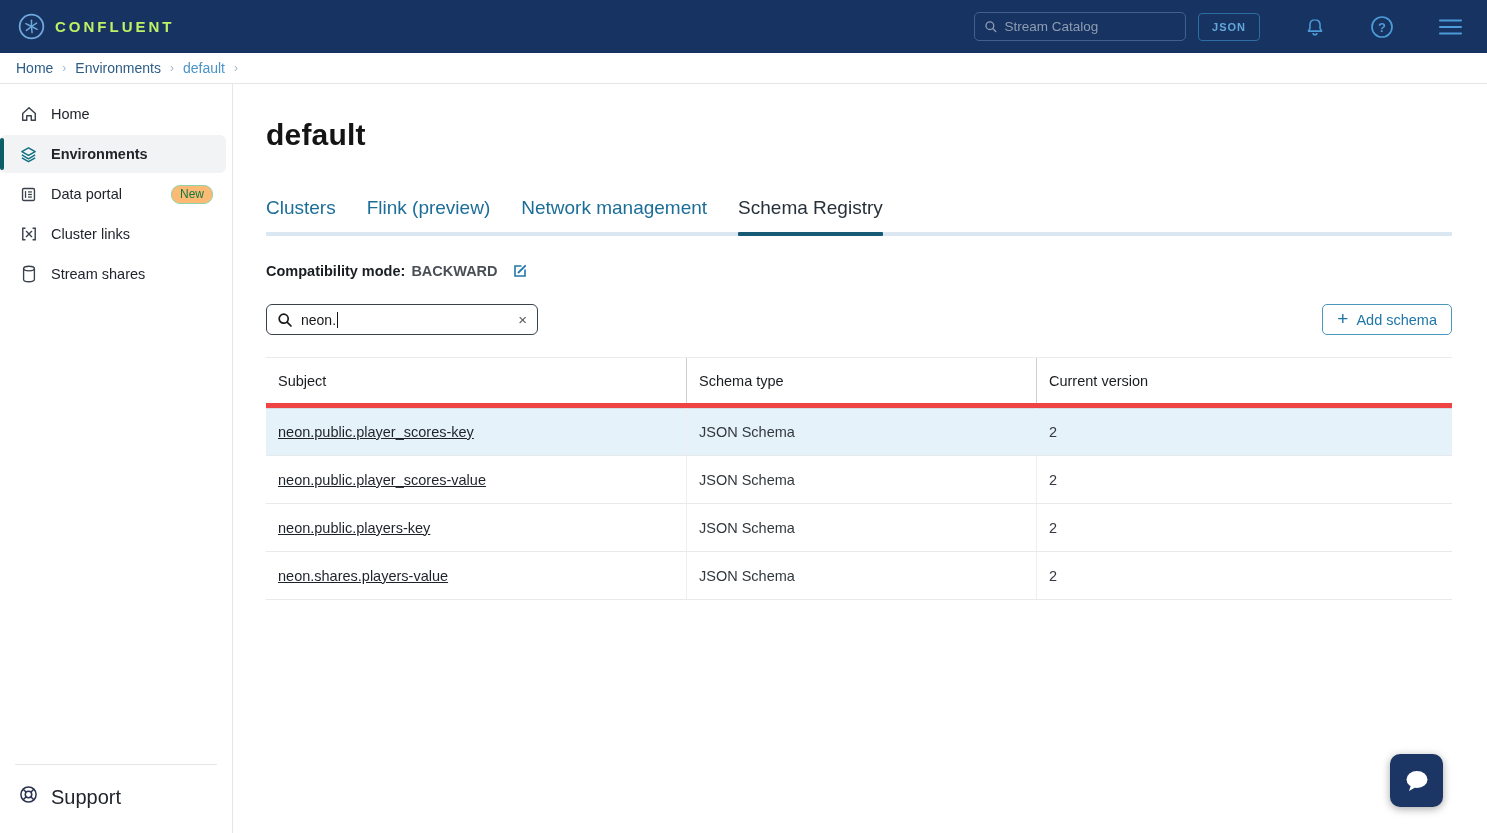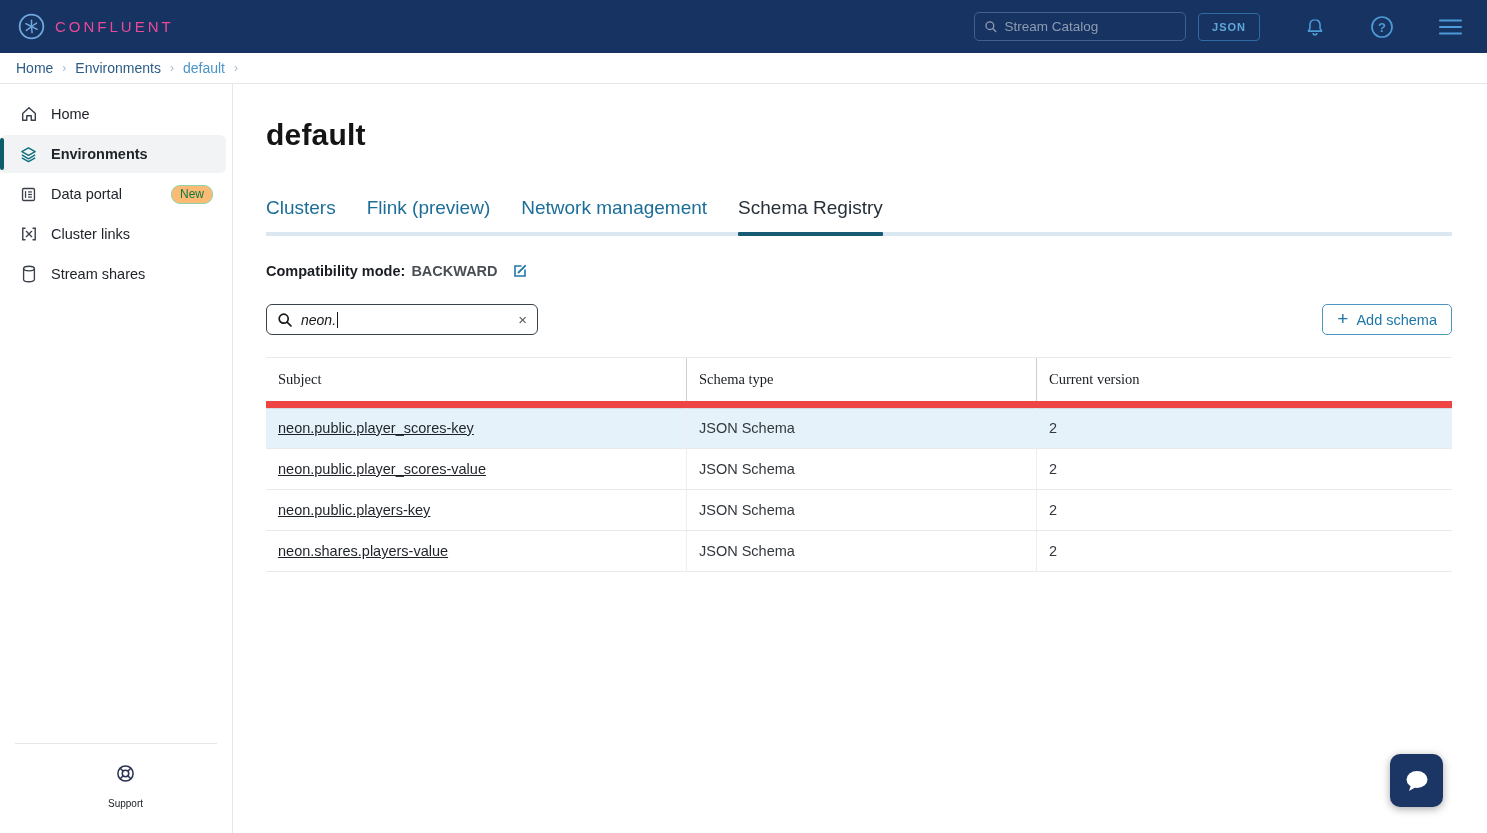--- a/index.html
+++ b/index.html
@@ -3,21 +3,21 @@
 <meta charset="utf-8">
 <style>
   * { margin: 0; padding: 0; box-sizing: border-box; }
   html, body { width: 1487px; height: 833px; overflow: hidden; background: #fff;
     font-family: "Liberation Sans", sans-serif; }
 
   
   .topbar { height: 53px; background: #173361; display: flex; align-items: center;
     padding: 0 24px 0 18px; }
   .brand { display: flex; align-items: center; gap: 10px; cursor: pointer; }
-  .brand-text { color: #ec4899; font-size: 15px; letter-spacing: 3px; font-weight: 400; }
+  .brand-text { color: #bef264; font-size: 15px; letter-spacing: 3px; font-weight: 700; }
   .topbar-right { margin-left: auto; display: flex; align-items: center; }
   .nav-search { width: 212px; height: 29px; border: 1px solid #41608d; border-radius: 5px;
     display: flex; align-items: center; padding: 0 9px; gap: 7px; }
   .nav-search input { background: transparent; border: none; outline: none; color: #c7d3e4;
     font-size: 13.5px; width: 100%; font-family: "Liberation Sans", sans-serif; }
   .nav-search input::placeholder { color: #8e9cb2; }
   .learn-btn { margin-left: 12px; height: 28px; padding: 0 13px; border: 1px solid #2e6da3;
     border-radius: 4px; background: transparent; color: #61a7da; font-size: 11px;
     letter-spacing: 1px; font-weight: 600; cursor: pointer;
     font-family: "Liberation Sans", sans-serif; }
@@ -39,21 +39,21 @@
     border-radius: 6px; position: relative; }
   .side-item .ico { width: 19px; display: flex; justify-content: center; }
   .side-item.active { background: #f1f3f4; font-weight: 700; }
   .side-item.active::before { content: ""; position: absolute; left: 0; top: 3px; bottom: 3px;
     width: 4px; background: #0b5d68; border-radius: 2px; }
   .badge-new { margin-left: auto; margin-right: 13px; font-size: 12px; color: #0c7a43;
     border: 1px solid #8ed4ab; background: #fdba74; border-radius: 9px; padding: 1px 8px 2px; }
   .side-spacer { flex: 1; }
   .side-divider { height: 1px; background: #e4e7ea; margin: 0 15px 12px; }
   .support-item { display: flex; align-items: center; gap: 13px; padding: 8px 0 24px 19px;
-    font-size: 10px; color: #21252b; cursor: pointer; flex-direction: column; }
+    font-size: 20px; color: #21252b; cursor: pointer; }
 
   
   .main { flex: 1; padding: 0 35px 0 33px; position: relative; }
   h1.page-title { margin-top: 34px; font-size: 30px; color: #141414; letter-spacing: .2px; }
   .tabs { margin-top: 45px; display: flex; gap: 31px; border-bottom: 4px solid #dbe8f1;
     padding-bottom: 0; }
   .tab { font-size: 19px; padding-bottom: 13px; color: #1c6e99; cursor: pointer;
     position: relative; }
   .tab.active { color: #27313a; }
   .tab.active::after { content: ""; position: absolute; left: 0; right: 0; bottom: -4px;
@@ -61,41 +61,41 @@
 
   .compat-row { margin-top: 27px; display: flex; align-items: center; gap: 6px;
     font-size: 14.5px; }
   .compat-label { font-weight: 700; color: #1a1d21; }
   .compat-value { color: #4a4f55; font-weight: bold; }
   .compat-edit { margin-left: 8px; cursor: pointer; display: flex; }
 
   .controls-row { margin-top: 25px; display: flex; align-items: center; }
   .schema-search { width: 272px; height: 31px; border: 1.5px solid #39434c;
     border-radius: 6px; display: flex; align-items: center; padding: 0 10px; gap: 8px; }
-  .schema-search .txt { font-size: 14px; color: #16181b; display: flex; align-items: center; font-style: italic; }
+  .schema-search .txt { font-size: 14px; color: #16181b; display: flex; align-items: center; }
   .caret { width: 1px; height: 16px; background: #16181b; margin-left: 1px; }
   .clear-x { margin-left: auto; color: #545b62; font-size: 15px; cursor: pointer;
     line-height: 1; }
   .add-btn { margin-left: auto; height: 31px; padding: 0 14px; border: 1px solid #4c96be;
     border-radius: 5px; background: #fff; color: #2077a8; font-size: 14.5px; cursor: pointer;
     display: flex; align-items: center; gap: 8px; font-family: "Liberation Sans", sans-serif; }
   .add-btn .plus { font-size: 19px; font-weight: 400; margin-top: -2px; }
 
   
   .table { margin-top: 22px; border-top: 1px solid #e9eced; }
   .t-row { display: flex; border-bottom: 1px solid #e6eaec; }
-  .t-head { height: 50px; border-bottom: 7px solid #ef4444; font-family: Liberation Serif, serif; }
+  .t-head { height: 50px; border-bottom: 5px solid #ef4444; }
   .t-cell { padding: 0 12px; display: flex; align-items: center; font-size: 14.5px;
     color: #33383e; }
   .c-subject { width: 421px; }
   .c-type { width: 350px; }
   .c-version { flex: 1; }
   .t-head .t-cell { color: #1a1d21; font-weight: 500; border-right: 1px solid #c9cfd4; }
   .t-head .t-cell:last-child { border-right: none; }
-  .t-body .t-cell { height: 40px; border-right: 1px solid #eceff1; }
+  .t-body .t-cell { height: 47px; border-right: 1px solid #eceff1; }
   .t-body .t-cell:last-child { border-right: none; }
   .t-body.hl { background: #e5f2fa; box-shadow: inset 0 1px 0 #cfdfe9; }
   .subject-link { color: #1f2329; text-decoration: underline; cursor: pointer; }
 
   
   .chat-btn { position: absolute; right: 44px; bottom: 26px; width: 53px; height: 53px;
     background: #1b3664; border-radius: 10px; display: flex; align-items: center;
     justify-content: center; cursor: pointer; box-shadow: 0 2px 8px rgba(0,0,0,.35); }
 </style>
 </head>

